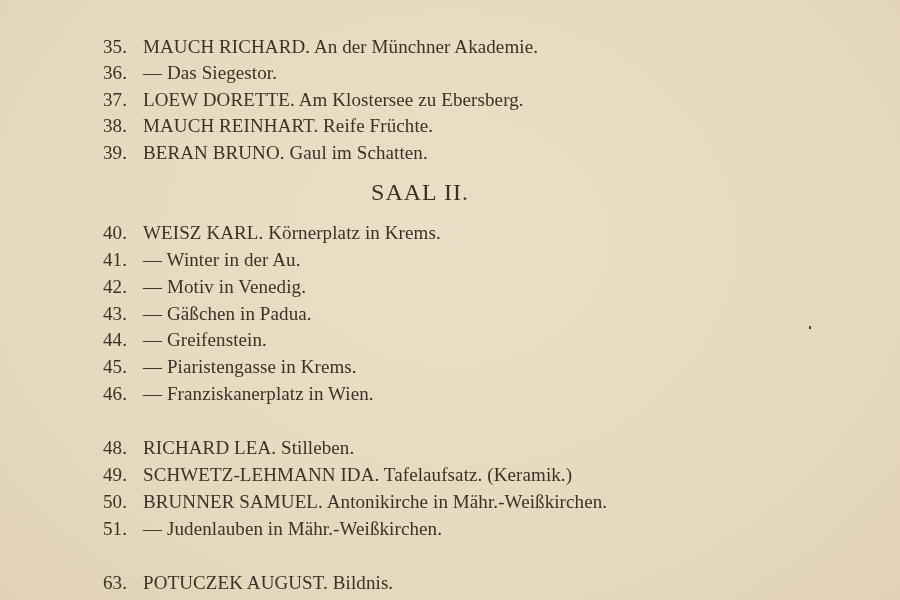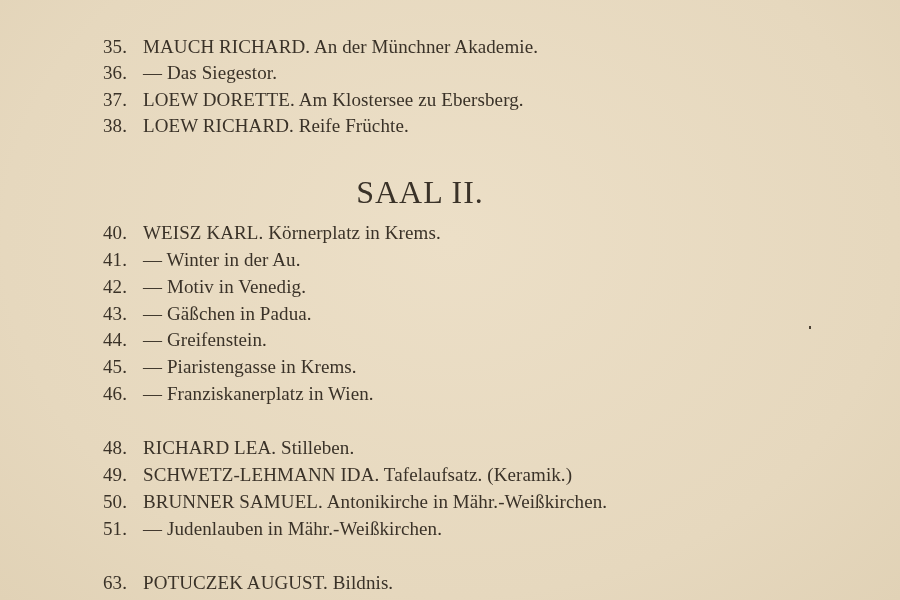--- a/index.html
+++ b/index.html
@@ -34,21 +34,21 @@
     .num {
       display: inline-block;
       width: 40px;
     }
     .heading {
       position: absolute;
       left: 0;
       width: 100%;
       top: 170px;
       text-align: center;
-      font-size: 32px;
+      font-size: 24px;
       line-height: 36px;
       letter-spacing: 1px;
       padding-left: 16px;
       box-sizing: border-box;
     }
     .speck {
       position: absolute;
       left: 809px;
       top: 322px;
       width: 2px;
@@ -64,21 +64,24 @@
   <div class="entry" style="top:31px">
     <span class="num">35.</span><span>MAUCH RICHARD. An der Münchner Akademie.</span>
   </div>
   <div class="entry" style="top:57px">
     <span class="num">36.</span><span>— Das Siegestor.</span>
   </div>
   <div class="entry" style="top:84px">
     <span class="num">37.</span><span>LOEW DORETTE. Am Klostersee zu Ebersberg.</span>
   </div>
   <div class="entry" style="top:110px">
-    <span class="num">38.</span><span>LOEW RICHARD. Reife Früchte.</span>
+    <span class="num">38.</span><span>MAUCH REINHART. Reife Früchte.</span>
+  </div>
+  <div class="entry" style="top:137px">
+    <span class="num">39.</span><span>BERAN BRUNO. Gaul im Schatten.</span>
   </div>
 
   <div class="heading">SAAL II.</div>
 
   <div class="entry" style="top:217px">
     <span class="num">40.</span><span>WEISZ KARL. Körnerplatz in Krems.</span>
   </div>
   <div class="entry" style="top:244px">
     <span class="num">41.</span><span>— Winter in der Au.</span>
   </div>

